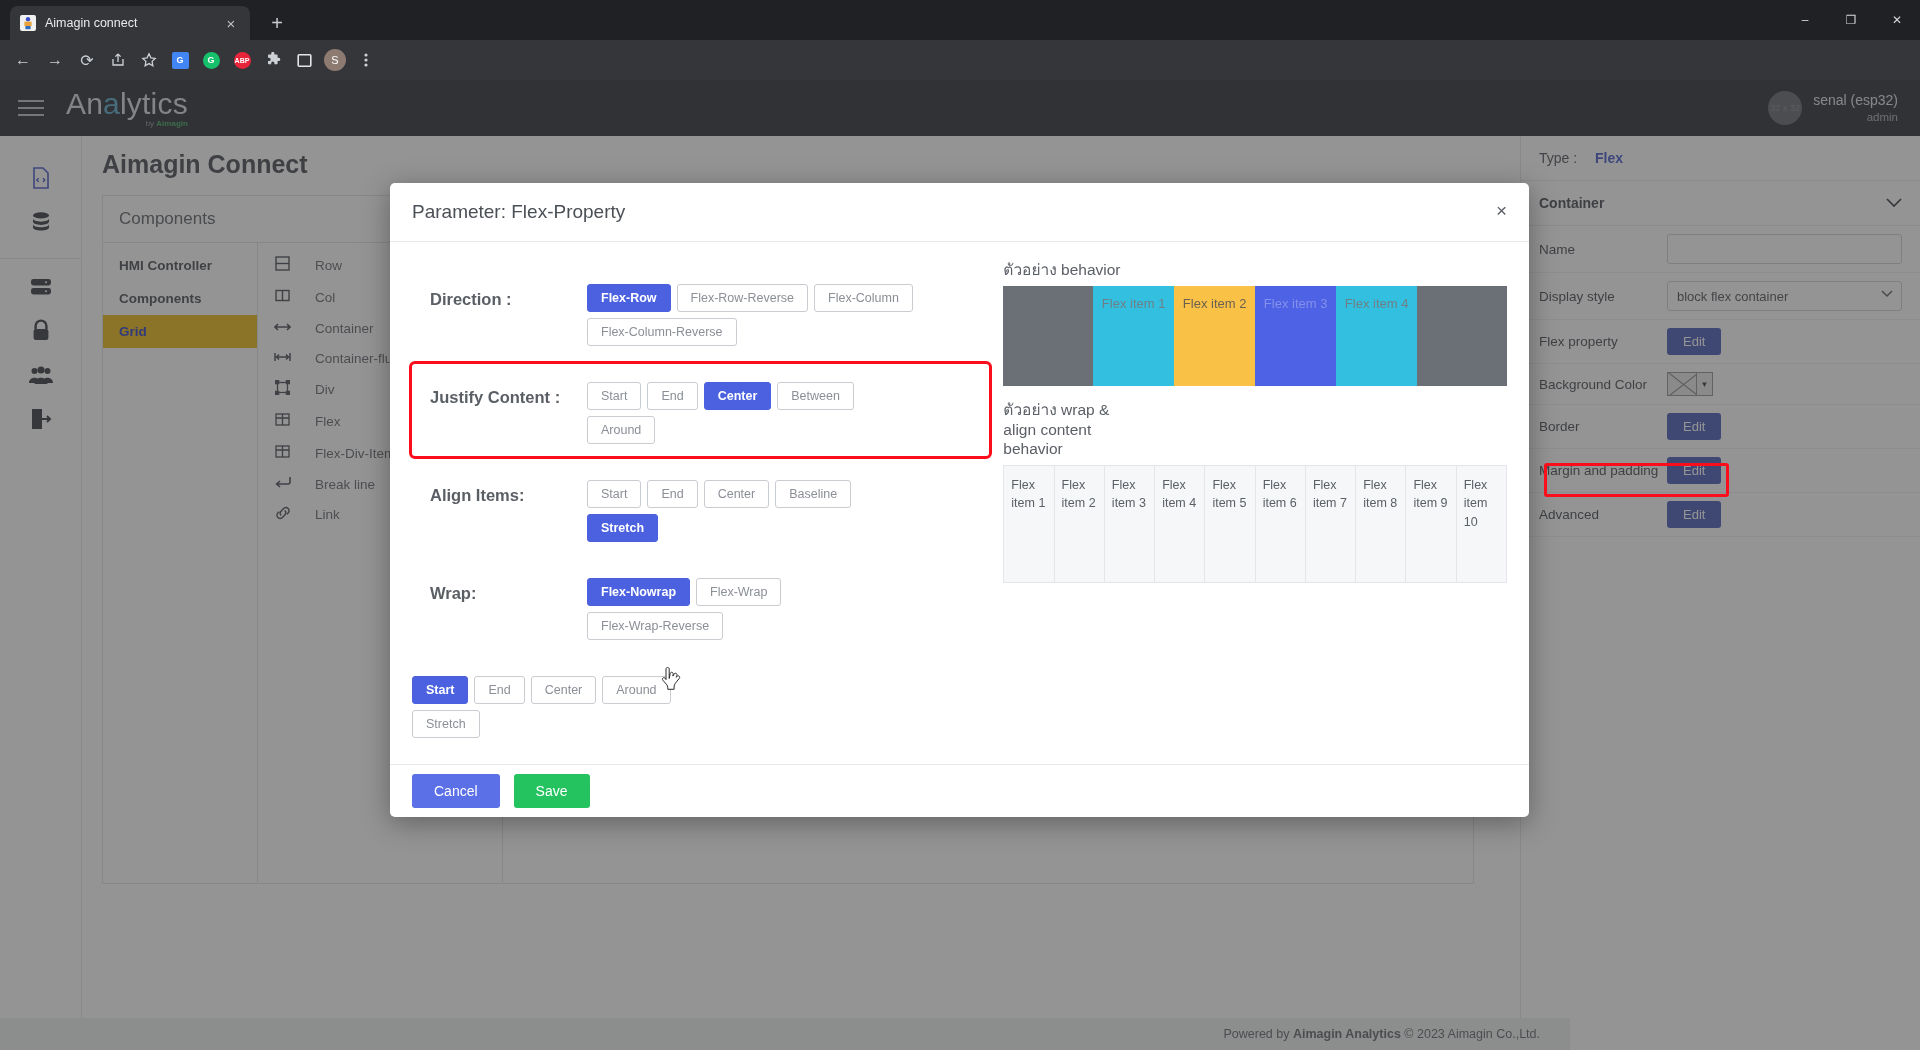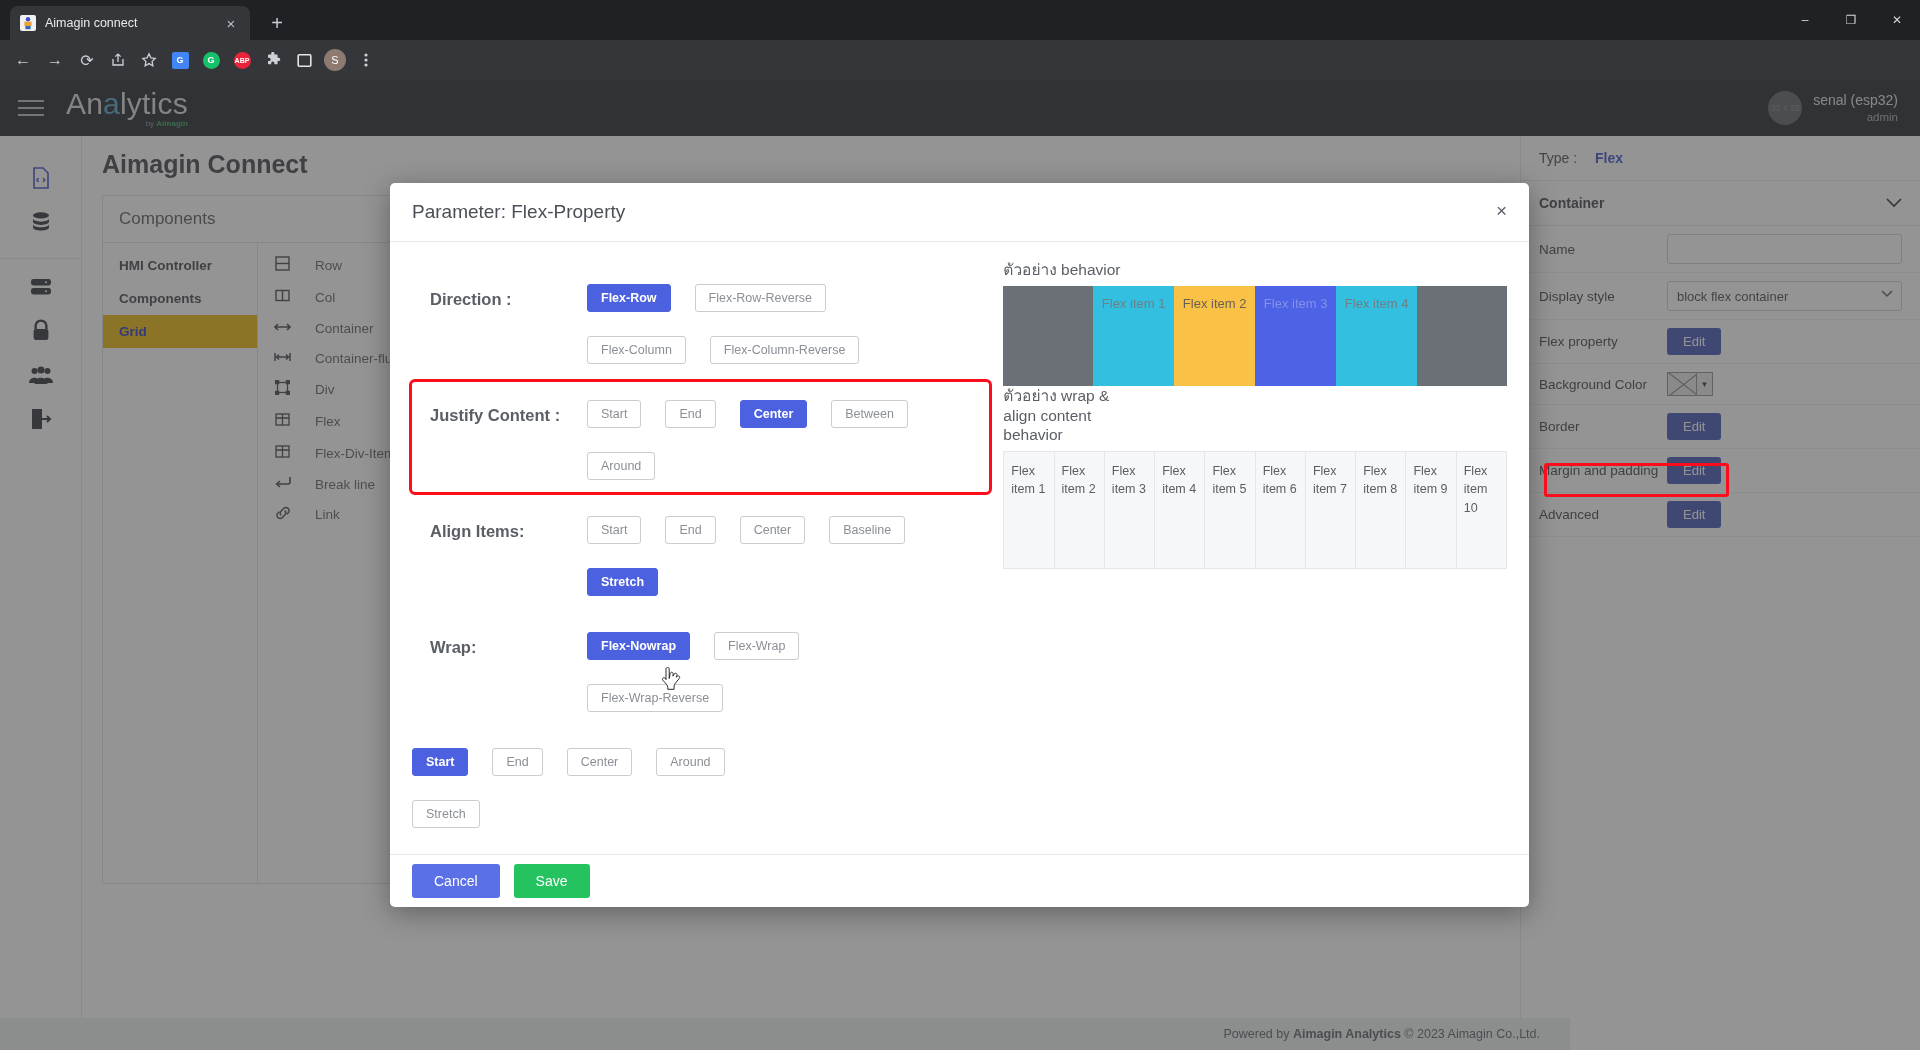--- a/index.html
+++ b/index.html
@@ -221,21 +221,21 @@
   .modal-title { font-size: 19px; color: #4b4f56; }
   .modal-close { font-size: 19px; color: #5d6168; cursor: pointer; line-height: 1; }
   .modal-body { display: flex; padding: 18px 22px 10px 22px; }
 
   .opts-col { width: 580px; position: relative; }
   .opt-row { display: flex; padding: 8px 0 0 0; }
   .opt-label {
     width: 175px; font-size: 16.5px; color: #5a5e65; font-weight: bold;
     padding-left: 18px; padding-top: 6px; flex: 0 0 175px;
   }
-  .opt-btns { flex: 1; display: flex; flex-wrap: wrap; gap: 24px; align-content: flex-start; max-width: 330px; }
+  .opt-btns { flex: 1; display: flex; flex-wrap: wrap; gap: 6px; align-content: flex-start; max-width: 330px; }
   .obtn {
     border: 1px solid #c9ccd1; background: #fff; color: #8b8f96;
     font-size: 12.5px; border-radius: 3px; padding: 6px 13px;
     cursor: pointer; white-space: nowrap;
     font-family: "Liberation Sans", sans-serif;
   }
   .obtn.on { background: #4b61e0; border-color: #4b61e0; color: #fff; font-weight: bold; }
   .group-box {
     position: relative; margin: 6px 0 4px 0; padding: 10px 0 12px 0;
   }
@@ -668,21 +668,21 @@
 
       <div class="prev-col">
         <div class="prev-label">ตัวอย่าง behavior</div>
         <div class="flexdemo" style="justify-content:center">
           <div class="fitem" style="background:#33c0e0;color:#6e7f86">Flex item 1</div>
           <div class="fitem" style="background:#f9c246;color:#6a6152">Flex item 2</div>
           <div class="fitem" style="background:#4e62e6;color:#8490ea">Flex item 3</div>
           <div class="fitem" style="background:#33c0e0;color:#6e7f86">Flex item 4</div>
         </div>
 
-        <div class="prev-label" style="max-width:140px">ตัวอย่าง wrap &amp; align content behavior</div>
+        <div class="prev-label" style="margin-top:14px;max-width:140px">ตัวอย่าง wrap &amp; align content behavior</div>
         <div class="wrapdemo">
           <div class="witem">Flex item 1</div>
           <div class="witem">Flex item 2</div>
           <div class="witem">Flex item 3</div>
           <div class="witem">Flex item 4</div>
           <div class="witem">Flex item 5</div>
           <div class="witem">Flex item 6</div>
           <div class="witem">Flex item 7</div>
           <div class="witem">Flex item 8</div>
           <div class="witem">Flex item 9</div>

